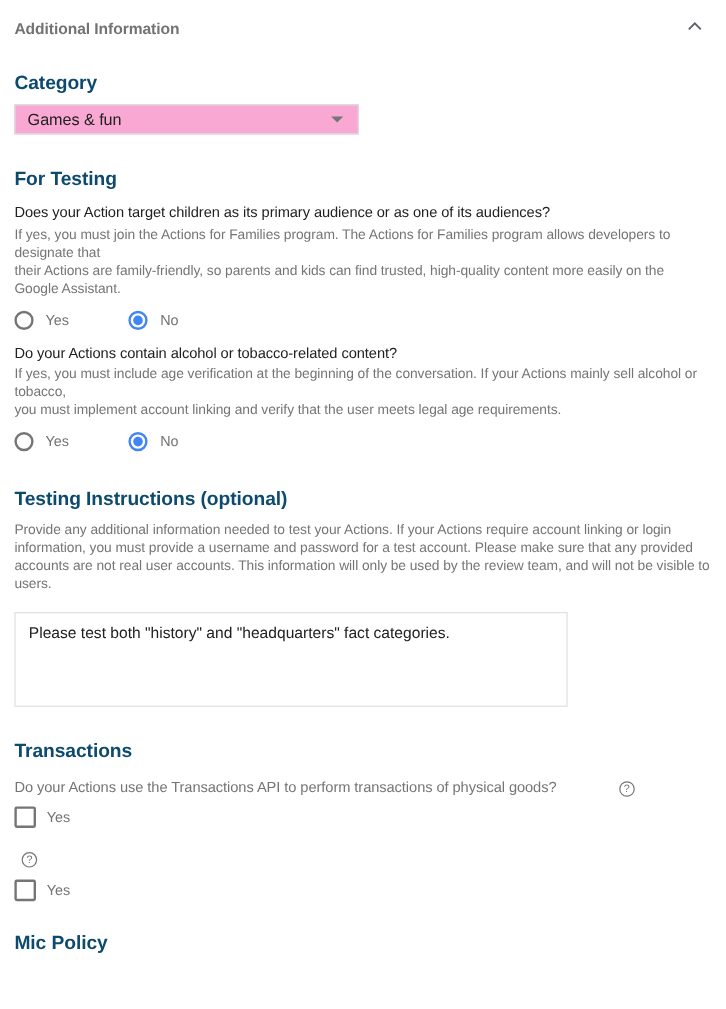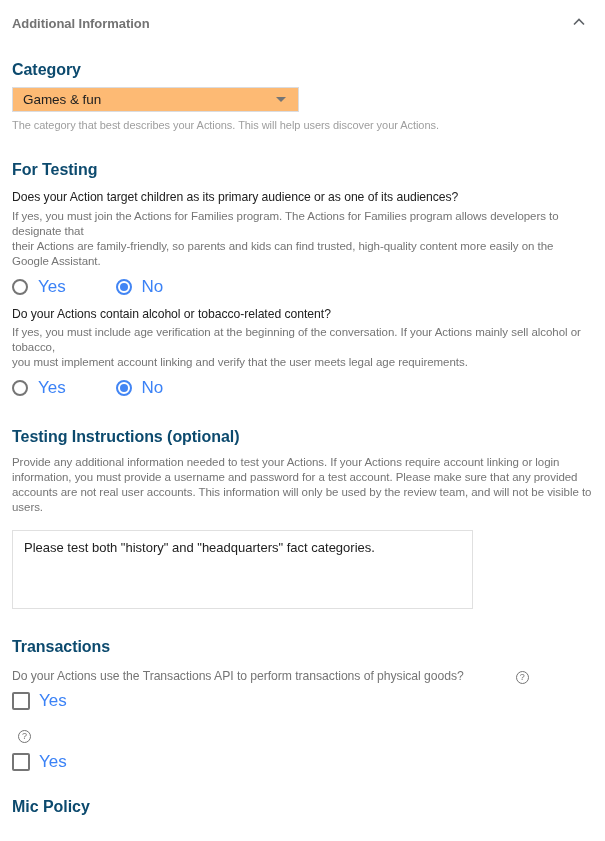--- a/index.html
+++ b/index.html
@@ -59,21 +59,21 @@
     color: #9e9e9e;
     line-height: 13px;
   }
 
   
   .select-box {
     margin-top: 8px;
     width: 287px;
     height: 25px;
     border: 1px solid #dadce0;
-    background: #fdba74;
+    background: #f9a8d4;
     display: flex;
     align-items: center;
     justify-content: space-between;
     padding: 0 12px 0 10px;
     cursor: pointer;
   }
   .select-value { font-size: 13.5px; color: #212121; }
   .caret-down {
     width: 0; height: 0;
     border-left: 5px solid transparent;
@@ -103,22 +103,22 @@
   .radio-circle.selected { border-color: #4285f4; }
   .radio-circle.selected::after {
     content: "";
     position: absolute;
     left: 2px; top: 2px;
     width: 8px; height: 8px;
     border-radius: 50%;
     background: #4285f4;
   }
   .choice-label {
-    font-size: 17px;
-    color: #3b82f6;
+    font-size: 12px;
+    color: #737373;
     margin-left: 10px;
   }
 
   
   .checkbox-option {
     display: flex;
     align-items: center;
     cursor: pointer;
     height: 18px;
   }
@@ -201,21 +201,20 @@
           </svg>
       </span>
     </button>
   </div>
 
   <div class="field-label m-category-label">Category</div>
   <div class="select-box">
     <span class="select-value">Games &amp; fun</span>
     <span class="caret-down"></span>
   </div>
-  <div class="helper-text m-category-helper">The category that best describes your Actions. This will help users discover your Actions.</div>
 
   <div class="field-label m-families-head">For Testing</div>
   <div class="question m-families-q">Does your Action target children as its primary audience or as one of its audiences?</div>
   <div class="description m-families-desc">If yes, you must join the Actions for Families program. The Actions for Families program allows developers to designate that
 their Actions are family-friendly, so parents and kids can find trusted, high-quality content more easily on the Google Assistant.</div>
   <div class="choice-row m-families-radios">
     <div class="radio-option">
       <span class="radio-circle"></span>
       <span class="choice-label">Yes</span>
     </div>

